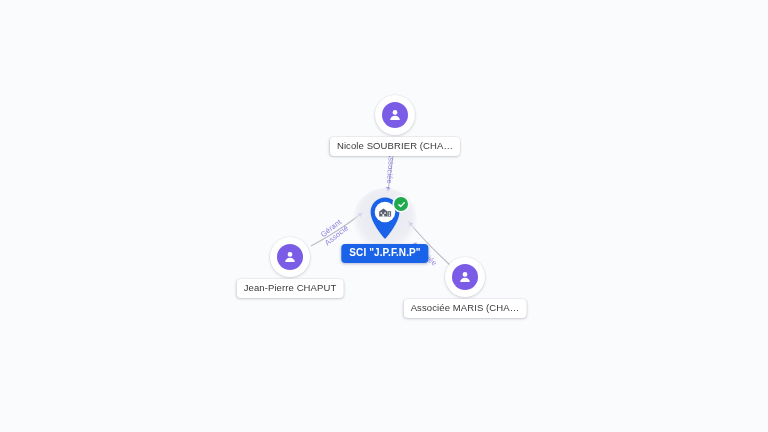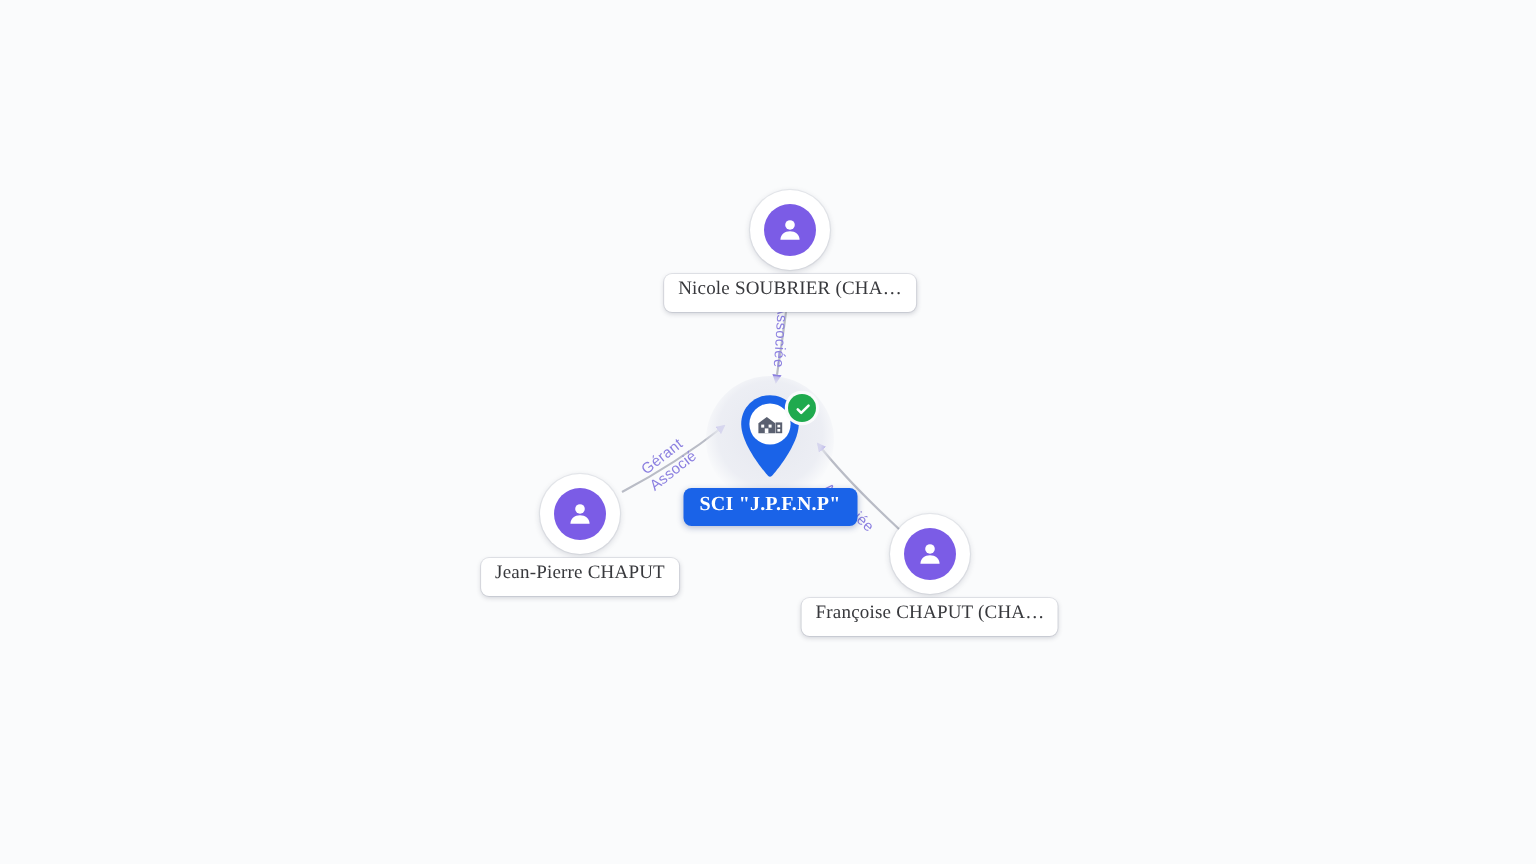--- a/index.html
+++ b/index.html
@@ -35,21 +35,20 @@
     position: absolute;
     left: 50%;
     transform: translateX(-50%);
     white-space: nowrap;
     font-size: 9.5px;
     letter-spacing: 0.1px;
     line-height: 1;
     padding: 4px 7px 5px 7px;
     border-radius: 4px;
     box-sizing: border-box;
-    font-family: Liberation Serif, serif;
   }
 
   
   .person-disc {
     position: absolute;
     left: -20px;
     top: -20px;
     width: 40px;
     height: 40px;
     border-radius: 50%;
@@ -189,21 +188,21 @@
 
   <div class="node person-node" style="left:465px; top:277px;">
     <div class="person-disc">
       <div class="person-avatar">
         <svg width="16" height="16" viewBox="0 0 24 24" aria-hidden="true">
           <circle cx="12" cy="8.2" r="3.6" fill="#ffffff"></circle>
           <path d="M4.8 19.4c0-3.9 3.3-6.4 7.2-6.4s7.2 2.5 7.2 6.4z" fill="#ffffff"></path>
         </svg>
       </div>
     </div>
-    <div class="node-label">Françoise CHAPUT (CHA…</div>
+    <div class="node-label">Associée MARIS (CHA…</div>
   </div>
 
   <div class="node company-node" style="left:385px; top:222px;">
     <div class="halo"></div>
 
     <div class="pin">
       <svg width="34" height="44" viewBox="0 0 34 44" aria-hidden="true">
         <path d="M17 1.6C9.0 1.6 2.6 8.0 2.6 16c0 10.4 12.0 24.4 13.4 25.9a1.4 1.4 0 0 0 2.0 0C19.4 40.4 31.4 26.4 31.4 16 31.4 8.0 25.0 1.6 17 1.6z" fill="#1a63e8"></path>
         <circle cx="17" cy="16" r="10.3" fill="#ffffff"></circle>
         <g fill="#5a6070">

